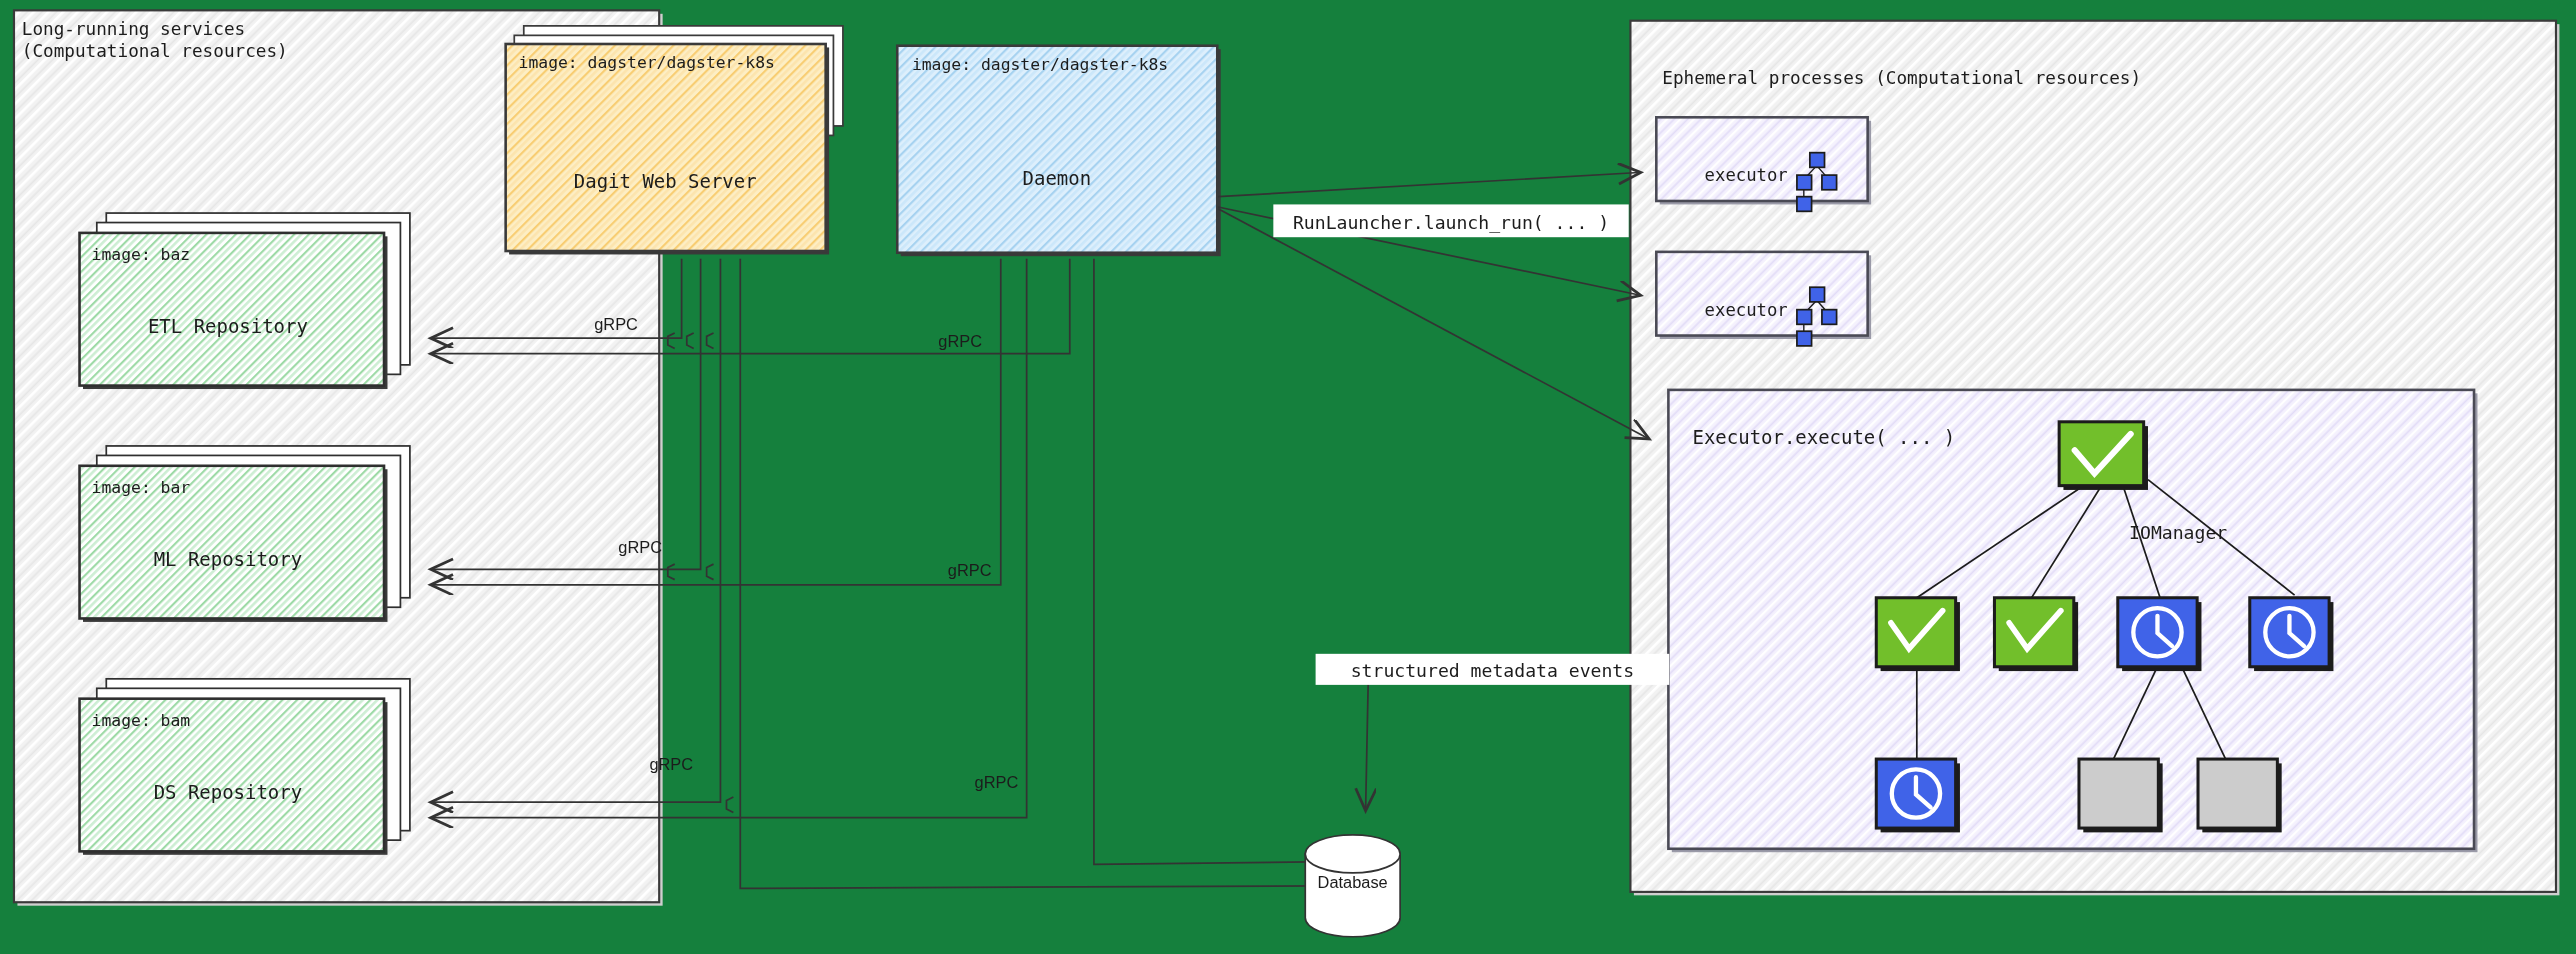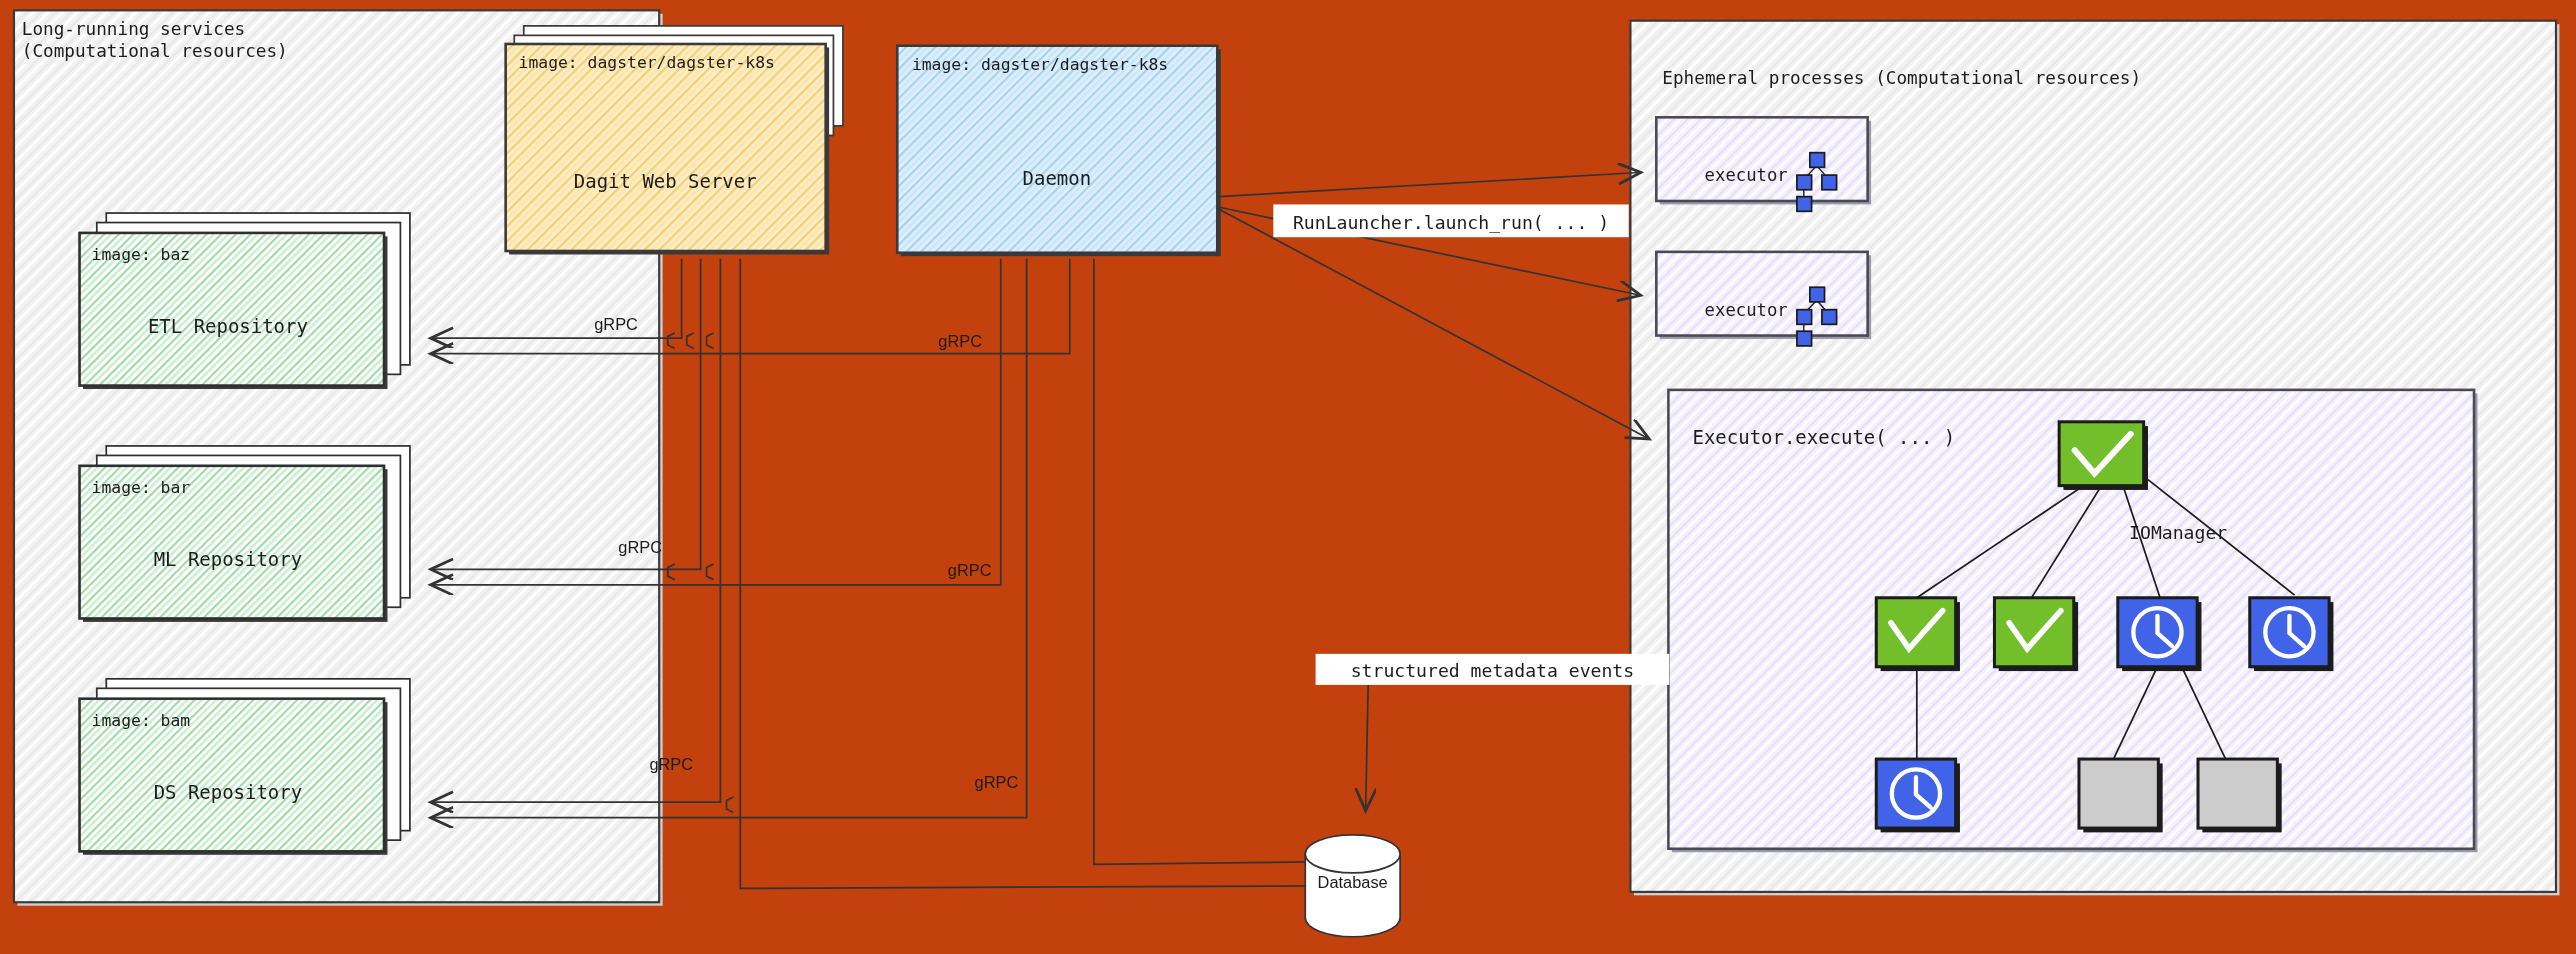--- a/index.html
+++ b/index.html
@@ -1,16 +1,16 @@
 <!DOCTYPE html>
 <html style="font-size:14px"><head>
 <meta charset="utf-8">
 <style>
   html,body{margin:0;padding:0;background:#ffffff;}
-  #stage{position:relative;width:2576px;height:954px;background:#c2410c;
+  #stage{position:relative;width:2576px;height:954px;background:#15803d;
          font-family:"DejaVu Sans Mono","Liberation Mono",monospace;}
   svg{display:block;}
   .mono{font-family:"DejaVu Sans Mono","Liberation Mono",monospace;}
   .sans{font-family:"Liberation Sans","DejaVu Sans",sans-serif;}
   text{fill:#1c1c1c;}
 </style>
 </head>
 <body>
 
 <div id="stage">

